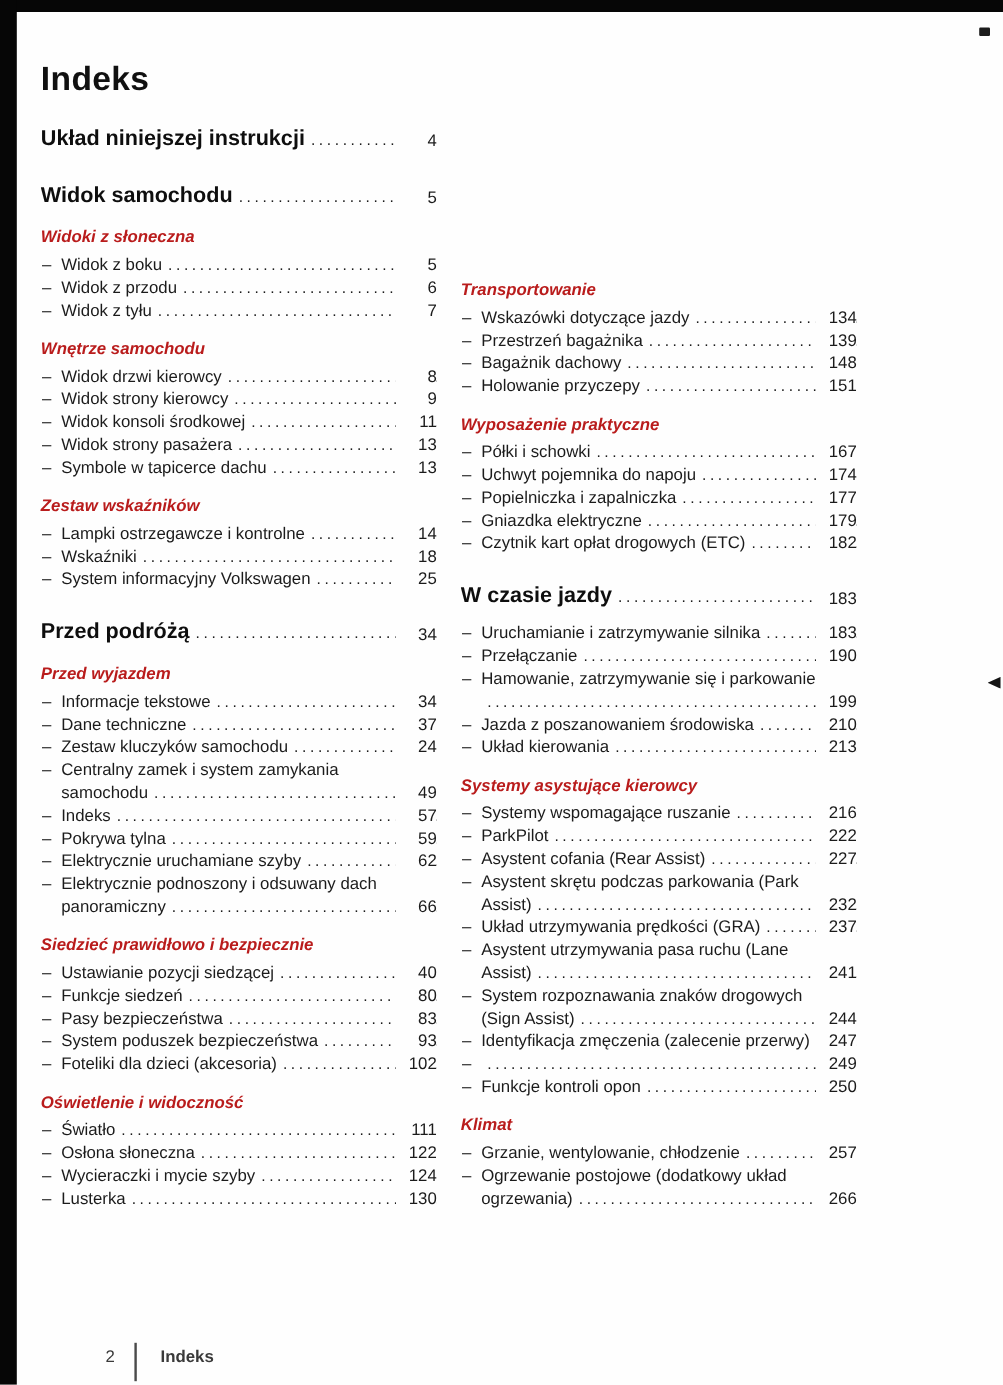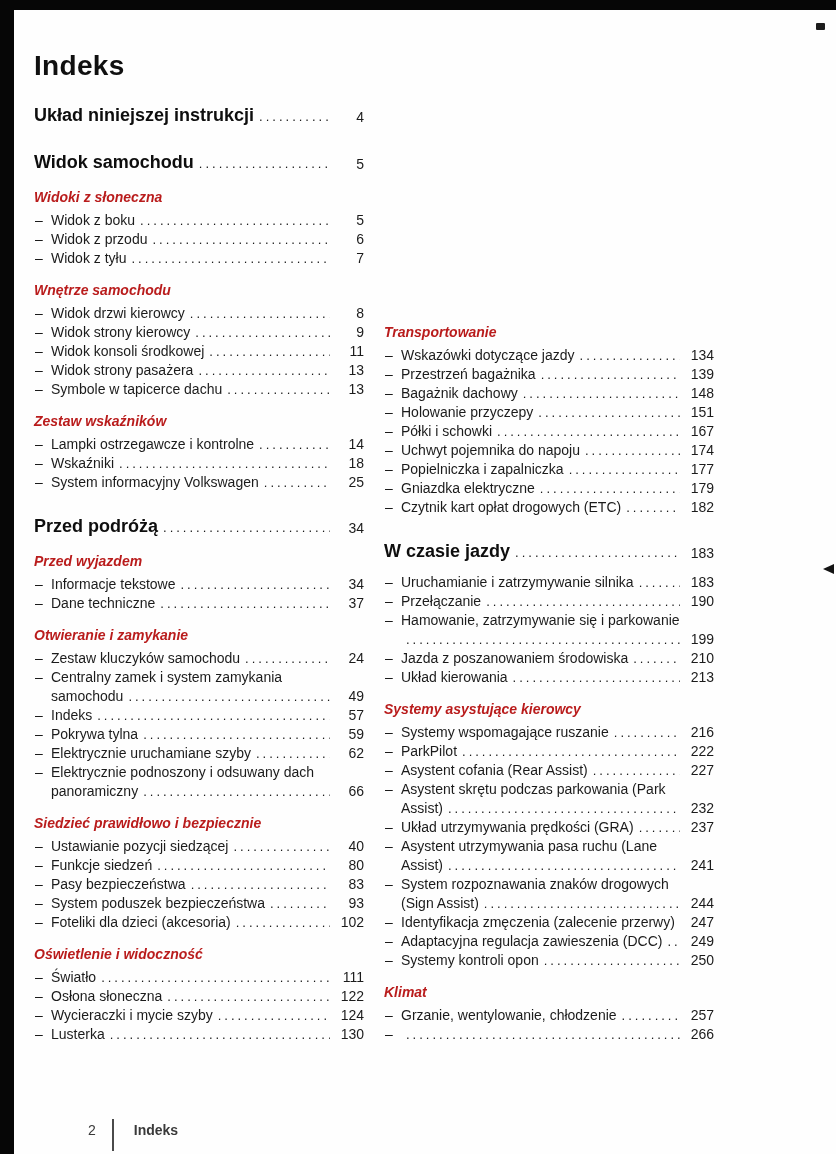--- a/index.html
+++ b/index.html
@@ -135,21 +135,20 @@
         <div class="entry"><span class="dash">–</span><span class="etext">Widok strony pasażera</span><span class="leader"></span><span class="pnum">13</span></div>
         <div class="entry"><span class="dash">–</span><span class="etext">Symbole w tapicerce dachu</span><span class="leader"></span><span class="pnum">13</span></div>
         <div class="heading">Zestaw wskaźników</div>
         <div class="entry"><span class="dash">–</span><span class="etext">Lampki ostrzegawcze i kontrolne</span><span class="leader"></span><span class="pnum">14</span></div>
         <div class="entry"><span class="dash">–</span><span class="etext">Wskaźniki</span><span class="leader"></span><span class="pnum">18</span></div>
         <div class="entry"><span class="dash">–</span><span class="etext">System informacyjny Volkswagen</span><span class="leader"></span><span class="pnum">25</span></div>
         <div class="chapter"><span class="etext">Przed podróżą</span><span class="leader"></span><span class="pnum">34</span></div>
         <div class="heading">Przed wyjazdem</div>
         <div class="entry"><span class="dash">–</span><span class="etext">Informacje tekstowe</span><span class="leader"></span><span class="pnum">34</span></div>
         <div class="entry"><span class="dash">–</span><span class="etext">Dane techniczne</span><span class="leader"></span><span class="pnum">37</span></div>
-        <div class="heading">Otwieranie i zamykanie</div>
         <div class="entry"><span class="dash">–</span><span class="etext">Zestaw kluczyków samochodu</span><span class="leader"></span><span class="pnum">24</span></div>
         <div class="entry"><span class="dash">–</span><span class="etext">Centralny zamek i system zamykania samochodu</span><span class="leader"></span><span class="pnum">49</span></div>
         <div class="entry"><span class="dash">–</span><span class="etext">Indeks</span><span class="leader"></span><span class="pnum">57</span></div>
         <div class="entry"><span class="dash">–</span><span class="etext">Pokrywa tylna</span><span class="leader"></span><span class="pnum">59</span></div>
         <div class="entry"><span class="dash">–</span><span class="etext">Elektrycznie uruchamiane szyby</span><span class="leader"></span><span class="pnum">62</span></div>
         <div class="entry"><span class="dash">–</span><span class="etext">Elektrycznie podnoszony i odsuwany dach panoramiczny</span><span class="leader"></span><span class="pnum">66</span></div>
         <div class="heading">Siedzieć prawidłowo i bezpiecznie</div>
         <div class="entry"><span class="dash">–</span><span class="etext">Ustawianie pozycji siedzącej</span><span class="leader"></span><span class="pnum">40</span></div>
         <div class="entry"><span class="dash">–</span><span class="etext">Funkcje siedzeń</span><span class="leader"></span><span class="pnum">80</span></div>
         <div class="entry"><span class="dash">–</span><span class="etext">Pasy bezpieczeństwa</span><span class="leader"></span><span class="pnum">83</span></div>
@@ -160,45 +159,46 @@
         <div class="entry"><span class="dash">–</span><span class="etext">Osłona słoneczna</span><span class="leader"></span><span class="pnum">122</span></div>
         <div class="entry"><span class="dash">–</span><span class="etext">Wycieraczki i mycie szyby</span><span class="leader"></span><span class="pnum">124</span></div>
         <div class="entry"><span class="dash">–</span><span class="etext">Lusterka</span><span class="leader"></span><span class="pnum">130</span></div>
       </div>
     <div class="col" id="col-right">
         <div class="heading">Transportowanie</div>
         <div class="entry"><span class="dash">–</span><span class="etext">Wskazówki dotyczące jazdy</span><span class="leader"></span><span class="pnum">134</span></div>
         <div class="entry"><span class="dash">–</span><span class="etext">Przestrzeń bagażnika</span><span class="leader"></span><span class="pnum">139</span></div>
         <div class="entry"><span class="dash">–</span><span class="etext">Bagażnik dachowy</span><span class="leader"></span><span class="pnum">148</span></div>
         <div class="entry"><span class="dash">–</span><span class="etext">Holowanie przyczepy</span><span class="leader"></span><span class="pnum">151</span></div>
+        <div class="heading">Wyposażenie praktyczne</div>
         <div class="entry"><span class="dash">–</span><span class="etext">Półki i schowki</span><span class="leader"></span><span class="pnum">167</span></div>
         <div class="entry"><span class="dash">–</span><span class="etext">Uchwyt pojemnika do napoju</span><span class="leader"></span><span class="pnum">174</span></div>
         <div class="entry"><span class="dash">–</span><span class="etext">Popielniczka i zapalniczka</span><span class="leader"></span><span class="pnum">177</span></div>
         <div class="entry"><span class="dash">–</span><span class="etext">Gniazdka elektryczne</span><span class="leader"></span><span class="pnum">179</span></div>
         <div class="entry"><span class="dash">–</span><span class="etext">Czytnik kart opłat drogowych (ETC)</span><span class="leader"></span><span class="pnum">182</span></div>
         <div class="chapter"><span class="etext">W czasie jazdy</span><span class="leader"></span><span class="pnum">183</span></div>
         <div class="entry"><span class="dash">–</span><span class="etext">Uruchamianie i zatrzymywanie silnika</span><span class="leader"></span><span class="pnum">183</span></div>
         <div class="entry"><span class="dash">–</span><span class="etext">Przełączanie</span><span class="leader"></span><span class="pnum">190</span></div>
         <div class="entry"><span class="dash">–</span><span class="etext">Hamowanie, zatrzymywanie się i parkowanie</span><span class="leader"></span><span class="pnum">199</span></div>
         <div class="entry"><span class="dash">–</span><span class="etext">Jazda z poszanowaniem środowiska</span><span class="leader"></span><span class="pnum">210</span></div>
         <div class="entry"><span class="dash">–</span><span class="etext">Układ kierowania</span><span class="leader"></span><span class="pnum">213</span></div>
         <div class="heading">Systemy asystujące kierowcy</div>
         <div class="entry"><span class="dash">–</span><span class="etext">Systemy wspomagające ruszanie</span><span class="leader"></span><span class="pnum">216</span></div>
         <div class="entry"><span class="dash">–</span><span class="etext">ParkPilot</span><span class="leader"></span><span class="pnum">222</span></div>
         <div class="entry"><span class="dash">–</span><span class="etext">Asystent cofania (Rear Assist)</span><span class="leader"></span><span class="pnum">227</span></div>
         <div class="entry"><span class="dash">–</span><span class="etext">Asystent skrętu podczas parkowania (Park Assist)</span><span class="leader"></span><span class="pnum">232</span></div>
         <div class="entry"><span class="dash">–</span><span class="etext">Układ utrzymywania prędkości (GRA)</span><span class="leader"></span><span class="pnum">237</span></div>
         <div class="entry"><span class="dash">–</span><span class="etext">Asystent utrzymywania pasa ruchu (Lane Assist)</span><span class="leader"></span><span class="pnum">241</span></div>
         <div class="entry"><span class="dash">–</span><span class="etext">System rozpoznawania znaków drogowych (Sign Assist)</span><span class="leader"></span><span class="pnum">244</span></div>
         <div class="entry"><span class="dash">–</span><span class="etext">Identyfikacja zmęczenia (zalecenie przerwy)</span><span class="leader"></span><span class="pnum">247</span></div>
-        <div class="entry"><span class="dash">–</span><span class="etext">Adaptacyjna regulacja zawieszenia (DCC)</span><span class="leader"></span><span class="pnum">249</span></div>
-        <div class="entry"><span class="dash">–</span><span class="etext">Systemy kontroli opon</span><span class="leader"></span><span class="pnum">250</span></div>
+        <div class="entry"><span class="dash">–</span><span class="leader"></span><span class="pnum">249</span></div>
+        <div class="entry"><span class="dash">–</span><span class="etext">Funkcje kontroli opon</span><span class="leader"></span><span class="pnum">250</span></div>
         <div class="heading">Klimat</div>
         <div class="entry"><span class="dash">–</span><span class="etext">Grzanie, wentylowanie, chłodzenie</span><span class="leader"></span><span class="pnum">257</span></div>
-        <div class="entry"><span class="dash">–</span><span class="leader"></span><span class="pnum">266</span></div>
+        <div class="entry"><span class="dash">–</span><span class="etext">Ogrzewanie postojowe (dodatkowy układ ogrzewania)</span><span class="leader"></span><span class="pnum">266</span></div>
       </div>
   </div>
 </div>
 
 <div class="footer">
   <span class="fnum">2</span>
   <span class="fbar"></span>
   <span class="flabel">Indeks</span>
 </div>
 

